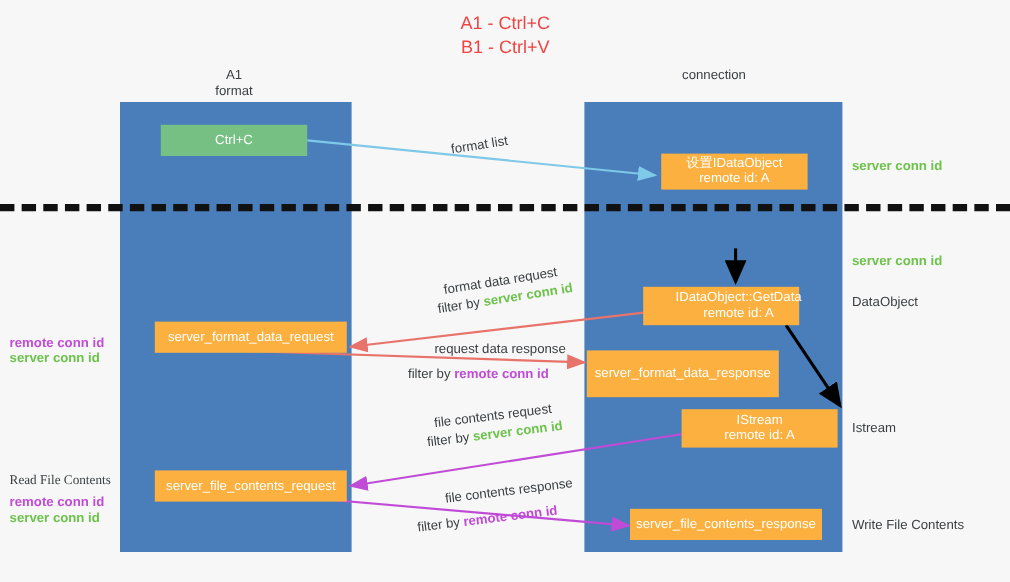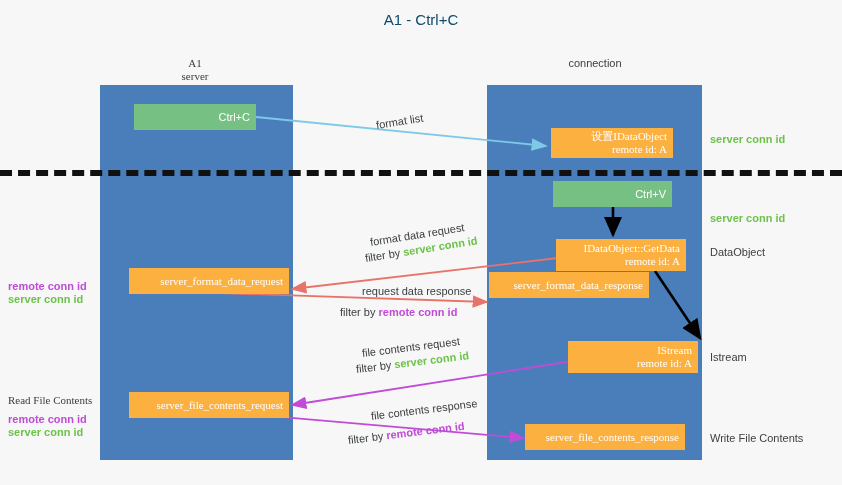--- a/index.html
+++ b/index.html
@@ -11,41 +11,41 @@
     position:relative;
   }
   #stage{position:absolute;left:0;top:0;width:842px;height:485px;}
   .abs{position:absolute;}
 
   
   .title{
     left:0;top:10px;width:842px;
     text-align:center;
     font-size:15px;line-height:20px;
-    color:#0c4a6e;
+    color:#ef4444;
   }
 
   
   .col-caption{
     font-size:11px;line-height:13px;color:#3c4043;text-align:center;width:140px;
   }
 
   
   .lane{background:#4a7ebb;}
 
   
   .node{
     box-sizing:border-box;
-    display:flex;flex-direction:column;align-items:flex-end;justify-content:center;
+    display:flex;flex-direction:column;align-items:center;justify-content:center;
     color:#ffffff;font-size:11px;line-height:13px;text-align:center;
     padding:3px 6px;
     z-index:6;
   }
   .node.green{background:#77c083;}
-  .node.orange{background:#fbb03f;font-family:Liberation Serif, serif;}
+  .node.orange{background:#fbb03f;}
 
   
   .dashed{
     left:0;top:170px;width:842px;height:0;
     border-top:6px dashed #111111;
   }
 
   
   .side{font-size:11px;line-height:14px;}
   .green-t{color:#6cc24a;font-weight:bold;}
@@ -64,25 +64,26 @@
 
   svg.arrows{position:absolute;left:0;top:0;width:842px;height:485px;overflow:visible;z-index:5;}
 </style>
 </head>
 <body>
 
 <div id="stage">
 
   <div class="abs title">
     <div>A1 - Ctrl+C</div>
+    <div>B1 - Ctrl+V</div>
   </div>
 
-  <div class="abs col-caption" style="left:125px;top:57px;font-family:Liberation Serif, serif;">
+  <div class="abs col-caption" style="left:125px;top:57px;">
     <div>A1</div>
-    <div>server</div>
+    <div>format</div>
   </div>
   <div class="abs col-caption" style="left:525px;top:57px;">
     <div>connection</div>
   </div>
 
   <div class="abs lane" style="left:100px;top:85px;width:193px;height:375px;"></div>
   <div class="abs lane" style="left:487px;top:85px;width:215px;height:375px;"></div>
 
   <svg class="arrows" viewBox="0 0 842 485">
     <defs>
@@ -119,34 +120,31 @@
 
   <div class="abs node green" style="left:134px;top:104px;width:122px;height:26px;">
     <span>Ctrl+C</span>
   </div>
 
   <div class="abs node orange" style="left:551px;top:128px;width:122px;height:30px;">
     <span>设置IDataObject</span>
     <span>remote id: A</span>
   </div>
 
-  <div class="abs node green" style="left:553px;top:181px;width:119px;height:26px;">
-    <span>Ctrl+V</span>
-  </div>
 
-  <div class="abs node orange" style="left:556px;top:239px;width:130px;height:32px;padding-left:35px;">
+  <div class="abs node orange" style="left:536px;top:239px;width:130px;height:32px;padding-left:35px;">
     <span>IDataObject::GetData</span>
     <span>remote id: A</span>
   </div>
 
   <div class="abs node orange" style="left:129px;top:268px;width:160px;height:26px;">
     <span>server_format_data_request</span>
   </div>
 
-  <div class="abs node orange" style="left:489px;top:272px;width:160px;height:26px;">
+  <div class="abs node orange" style="left:489px;top:292px;width:160px;height:39px;">
     <span>server_format_data_response</span>
   </div>
 
   <div class="abs node orange" style="left:568px;top:341px;width:130px;height:32px;">
     <span>IStream</span>
     <span>remote id: A</span>
   </div>
 
   <div class="abs node orange" style="left:129px;top:392px;width:160px;height:26px;">
     <span>server_file_contents_request</span>

